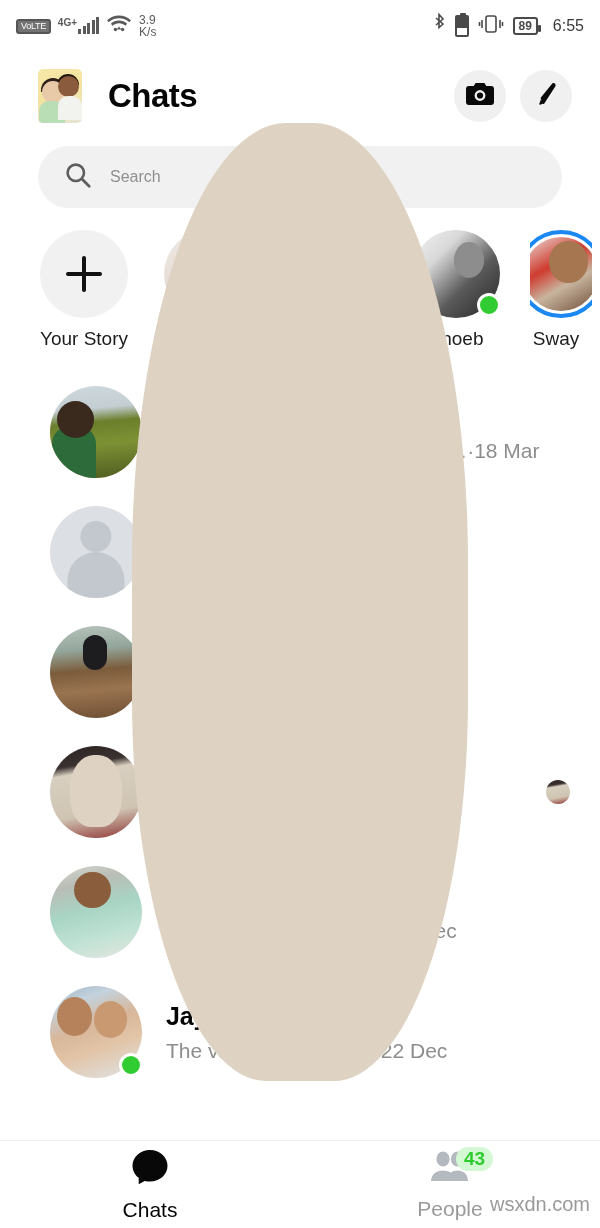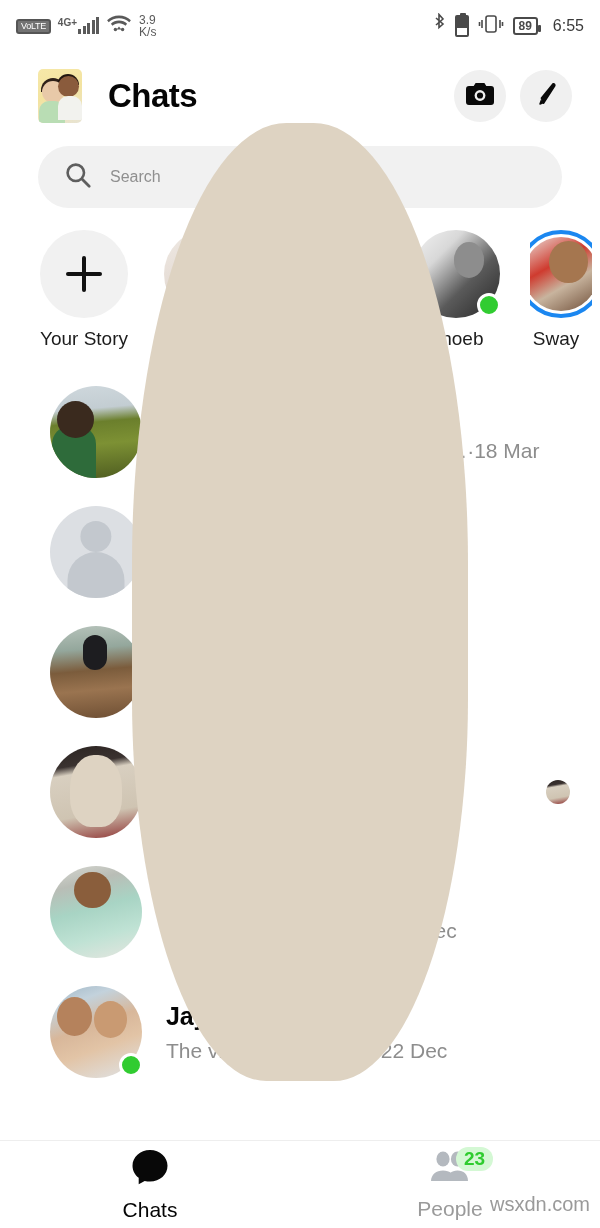--- a/index.html
+++ b/index.html
@@ -385,19 +385,19 @@
     </div>
     <div class="nav-item">
       <span>
         <svg width="44" height="36" viewBox="0 0 44 36">
             <ellipse cx="15" cy="10" rx="6.6" ry="7.6" fill="#b4b9bf"></ellipse>
             <path d="M3 32c0-6.6 5.4-10.6 12-10.6S27 25.4 27 32z" fill="#b4b9bf"></path>
             <ellipse cx="29.5" cy="10" rx="6.6" ry="7.6" fill="#b4b9bf"></ellipse>
             <path d="M19 32c0-6.6 4.4-10.6 10.5-10.6S40 25.4 40 32z" fill="#b4b9bf"></path>
           </svg>
       </span>
-      <span class="badge">23</span>
+      <span class="badge">43</span>
       <span class="nav-label inactive">People</span>
     </div>
     <div class="watermark">wsxdn.com</div>
   </div>
 
 </div>
 
 </body></html>

